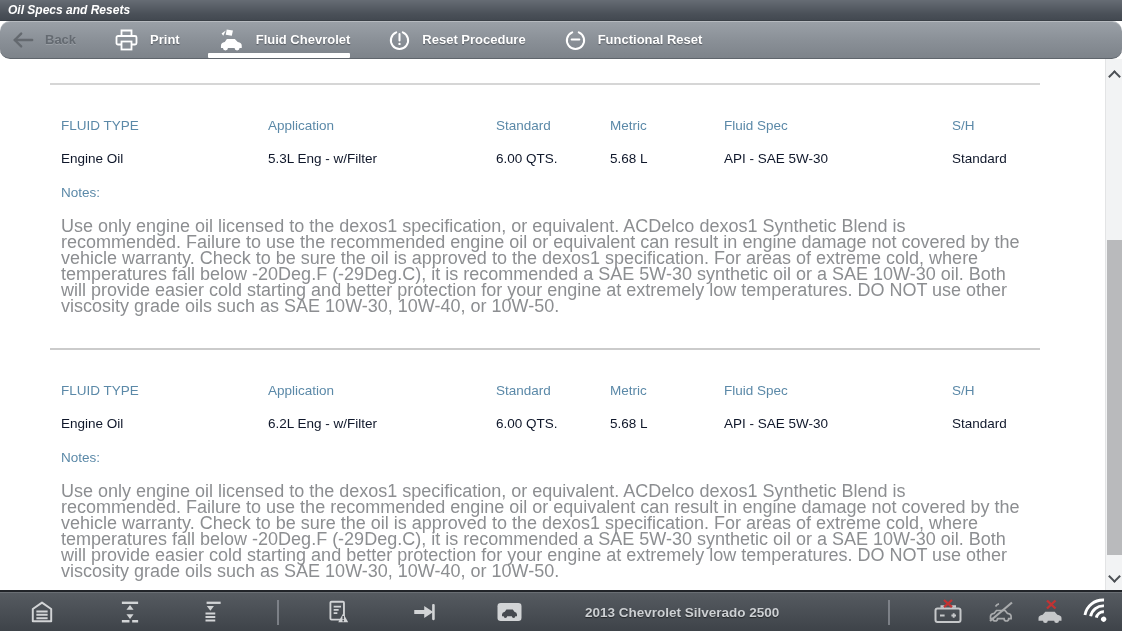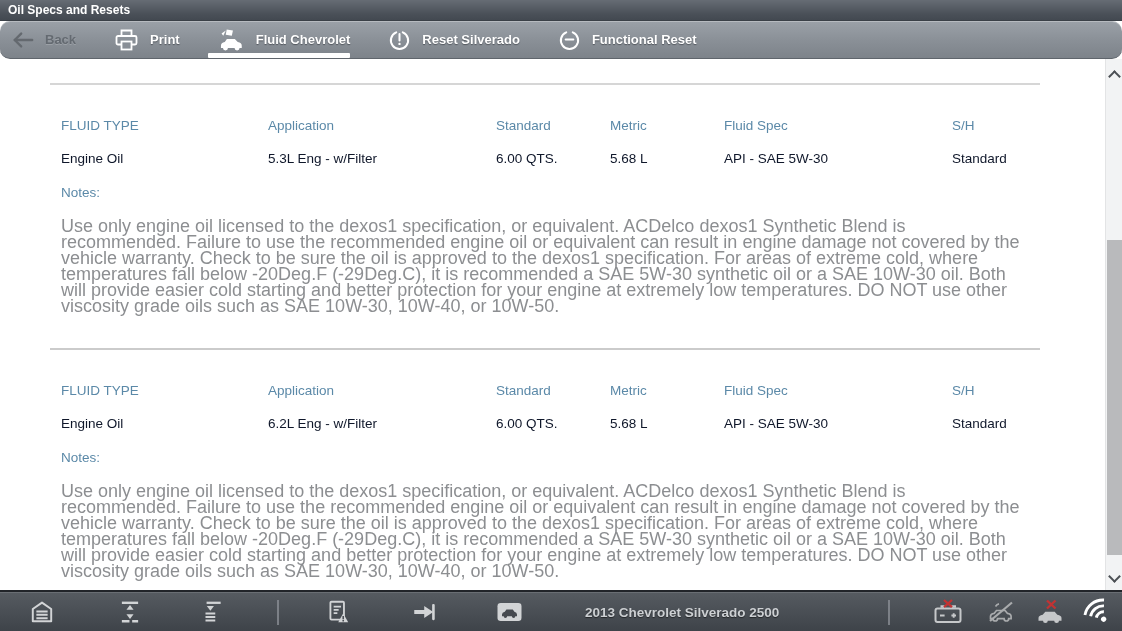--- a/index.html
+++ b/index.html
@@ -7,20 +7,21 @@
   body { font-family:"Liberation Sans", sans-serif; background:#fff; }
   .app { width:1122px; height:631px; display:flex; flex-direction:column; }
 
   
   .title-bar{
     height:21px; flex:0 0 21px;
     background:linear-gradient(#666c74,#4a5058 70%,#434951);
     display:flex; align-items:center; padding-left:8px;
     color:#fff; font-size:12px; font-weight:bold;
     border-bottom:1px solid #3a4047;
+    font-style:italic;
   }
 
   
   .toolbar{
     height:38px; flex:0 0 38px;
     background:linear-gradient(#9ba1a8,#898f96 55%,#7d838a);
     box-shadow:inset 0 1px 0 rgba(255,255,255,.28);
     border-bottom:1px solid #5f656c;
     display:flex; align-items:stretch; position:relative;border-radius:10px;
   }
@@ -127,21 +128,21 @@
     </div>
     <div class="tb-sp"></div>
     <div class="tb-item">
       <span class="ic">
         <svg width="23" height="23" viewBox="0 0 24 24" fill="none" stroke="#fff" stroke-width="2.1" stroke-linecap="round">
           <path d="M8.6 4.6A9 9 0 1 0 15.4 4.6"></path>
           <line x1="12" y1="6.2" x2="12" y2="13"></line>
           <circle cx="12" cy="16.6" r="1.25" fill="#fff" stroke="none"></circle>
         </svg>
       </span>
-      <span>Reset Silverado</span>
+      <span>Reset Procedure</span>
     </div>
     <div class="tb-sp"></div>
     <div class="tb-item">
       <span class="ic">
         <svg width="23" height="23" viewBox="0 0 24 24" fill="none" stroke="#fff" stroke-width="2.1" stroke-linecap="round">
           <path d="M8.6 4.6A9 9 0 1 0 15.4 4.6"></path>
           <line x1="8" y1="12" x2="16" y2="12"></line>
         </svg>
       </span>
       <span>Functional Reset</span>

